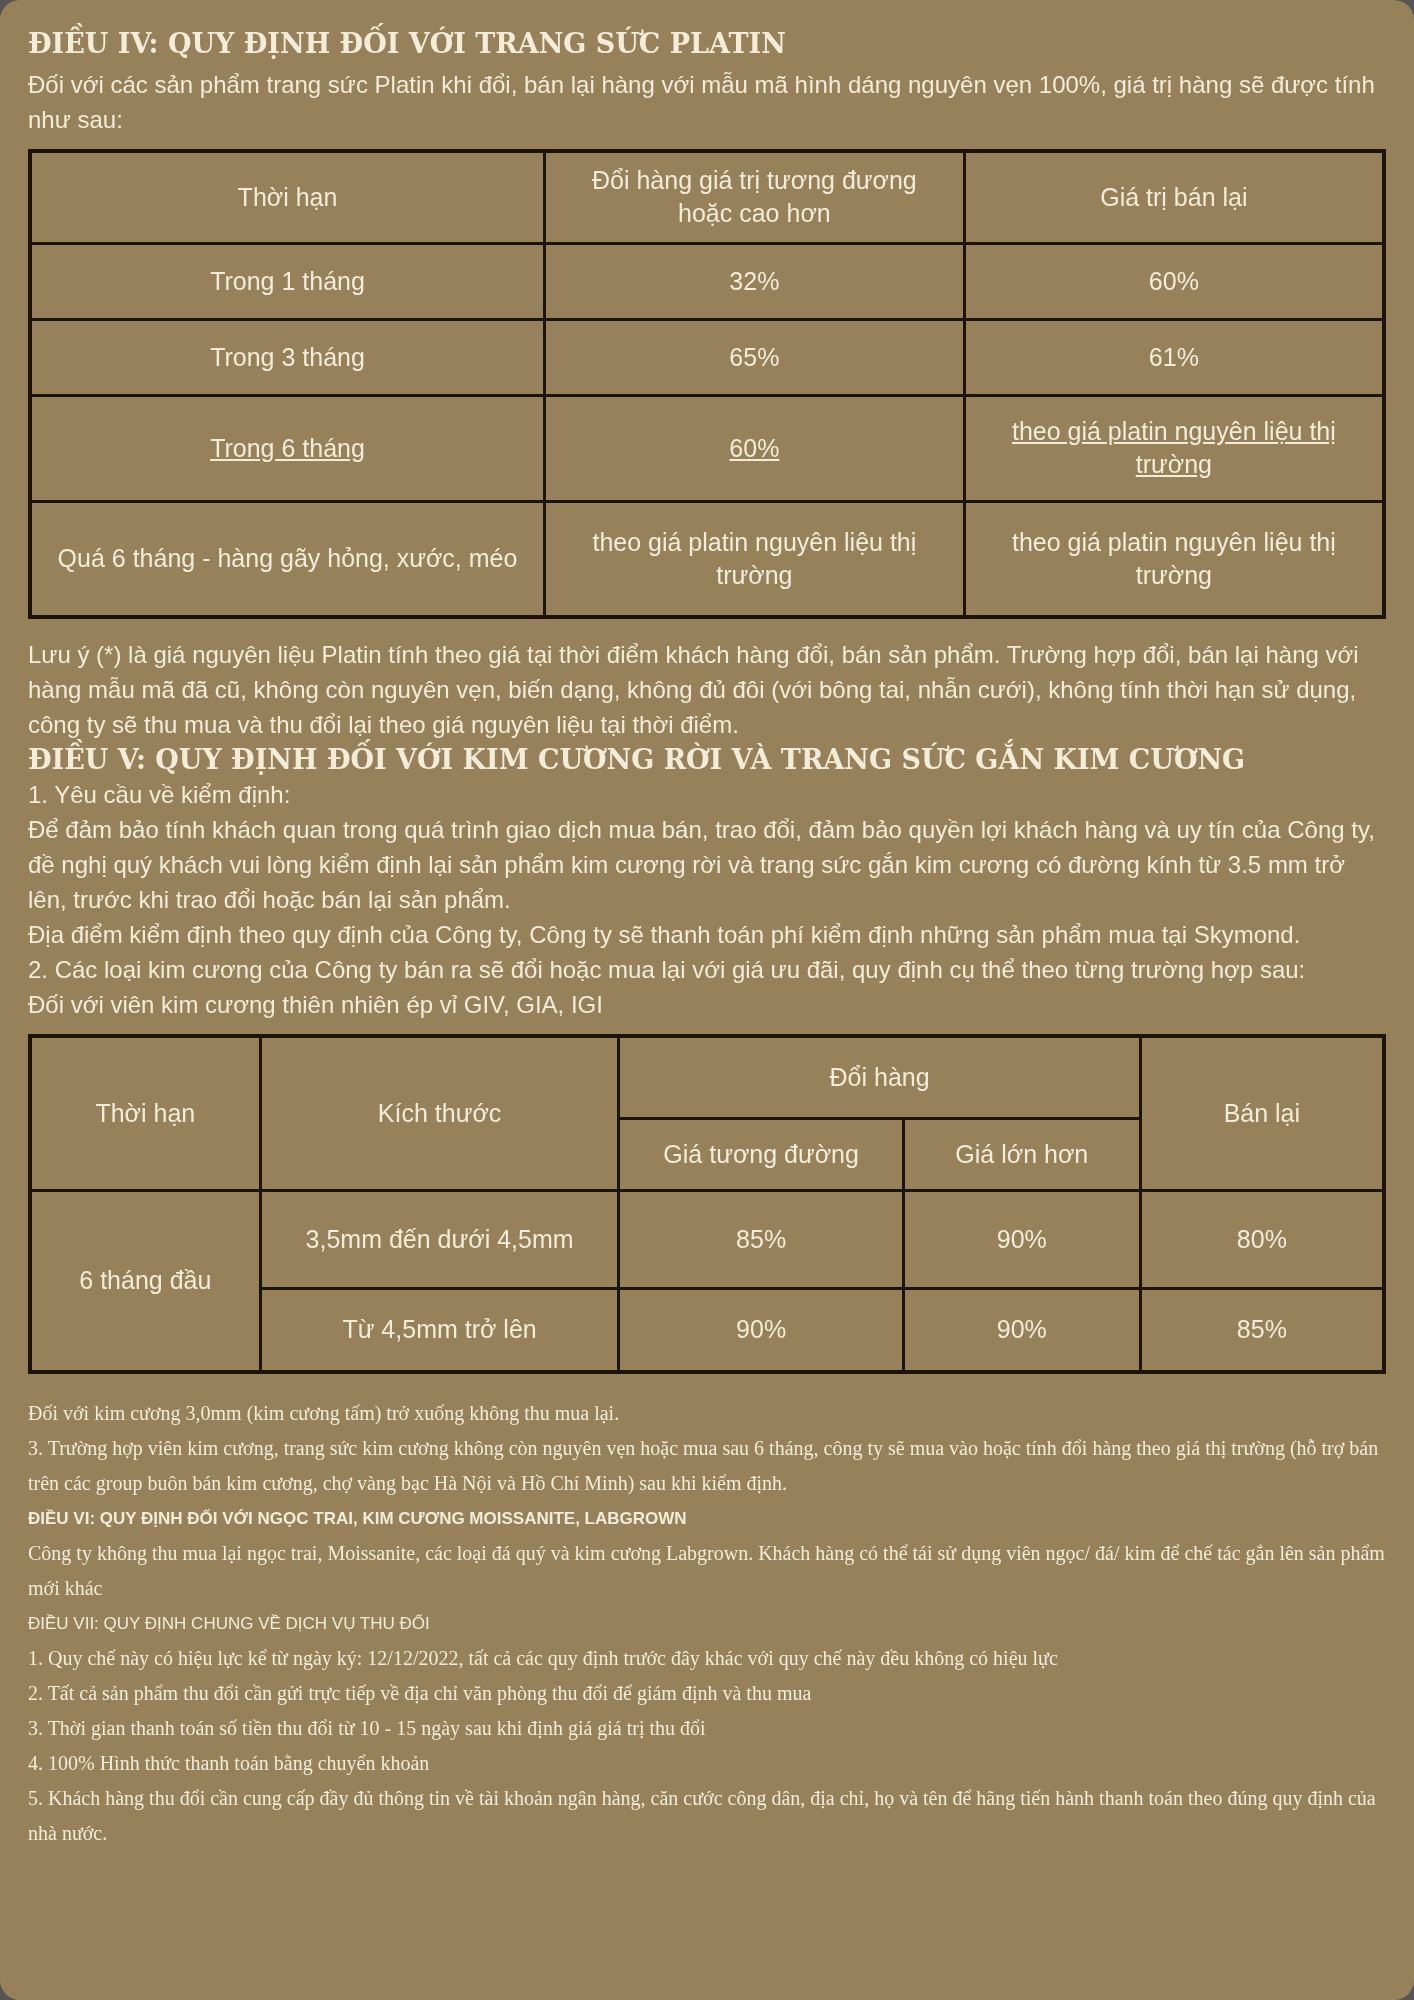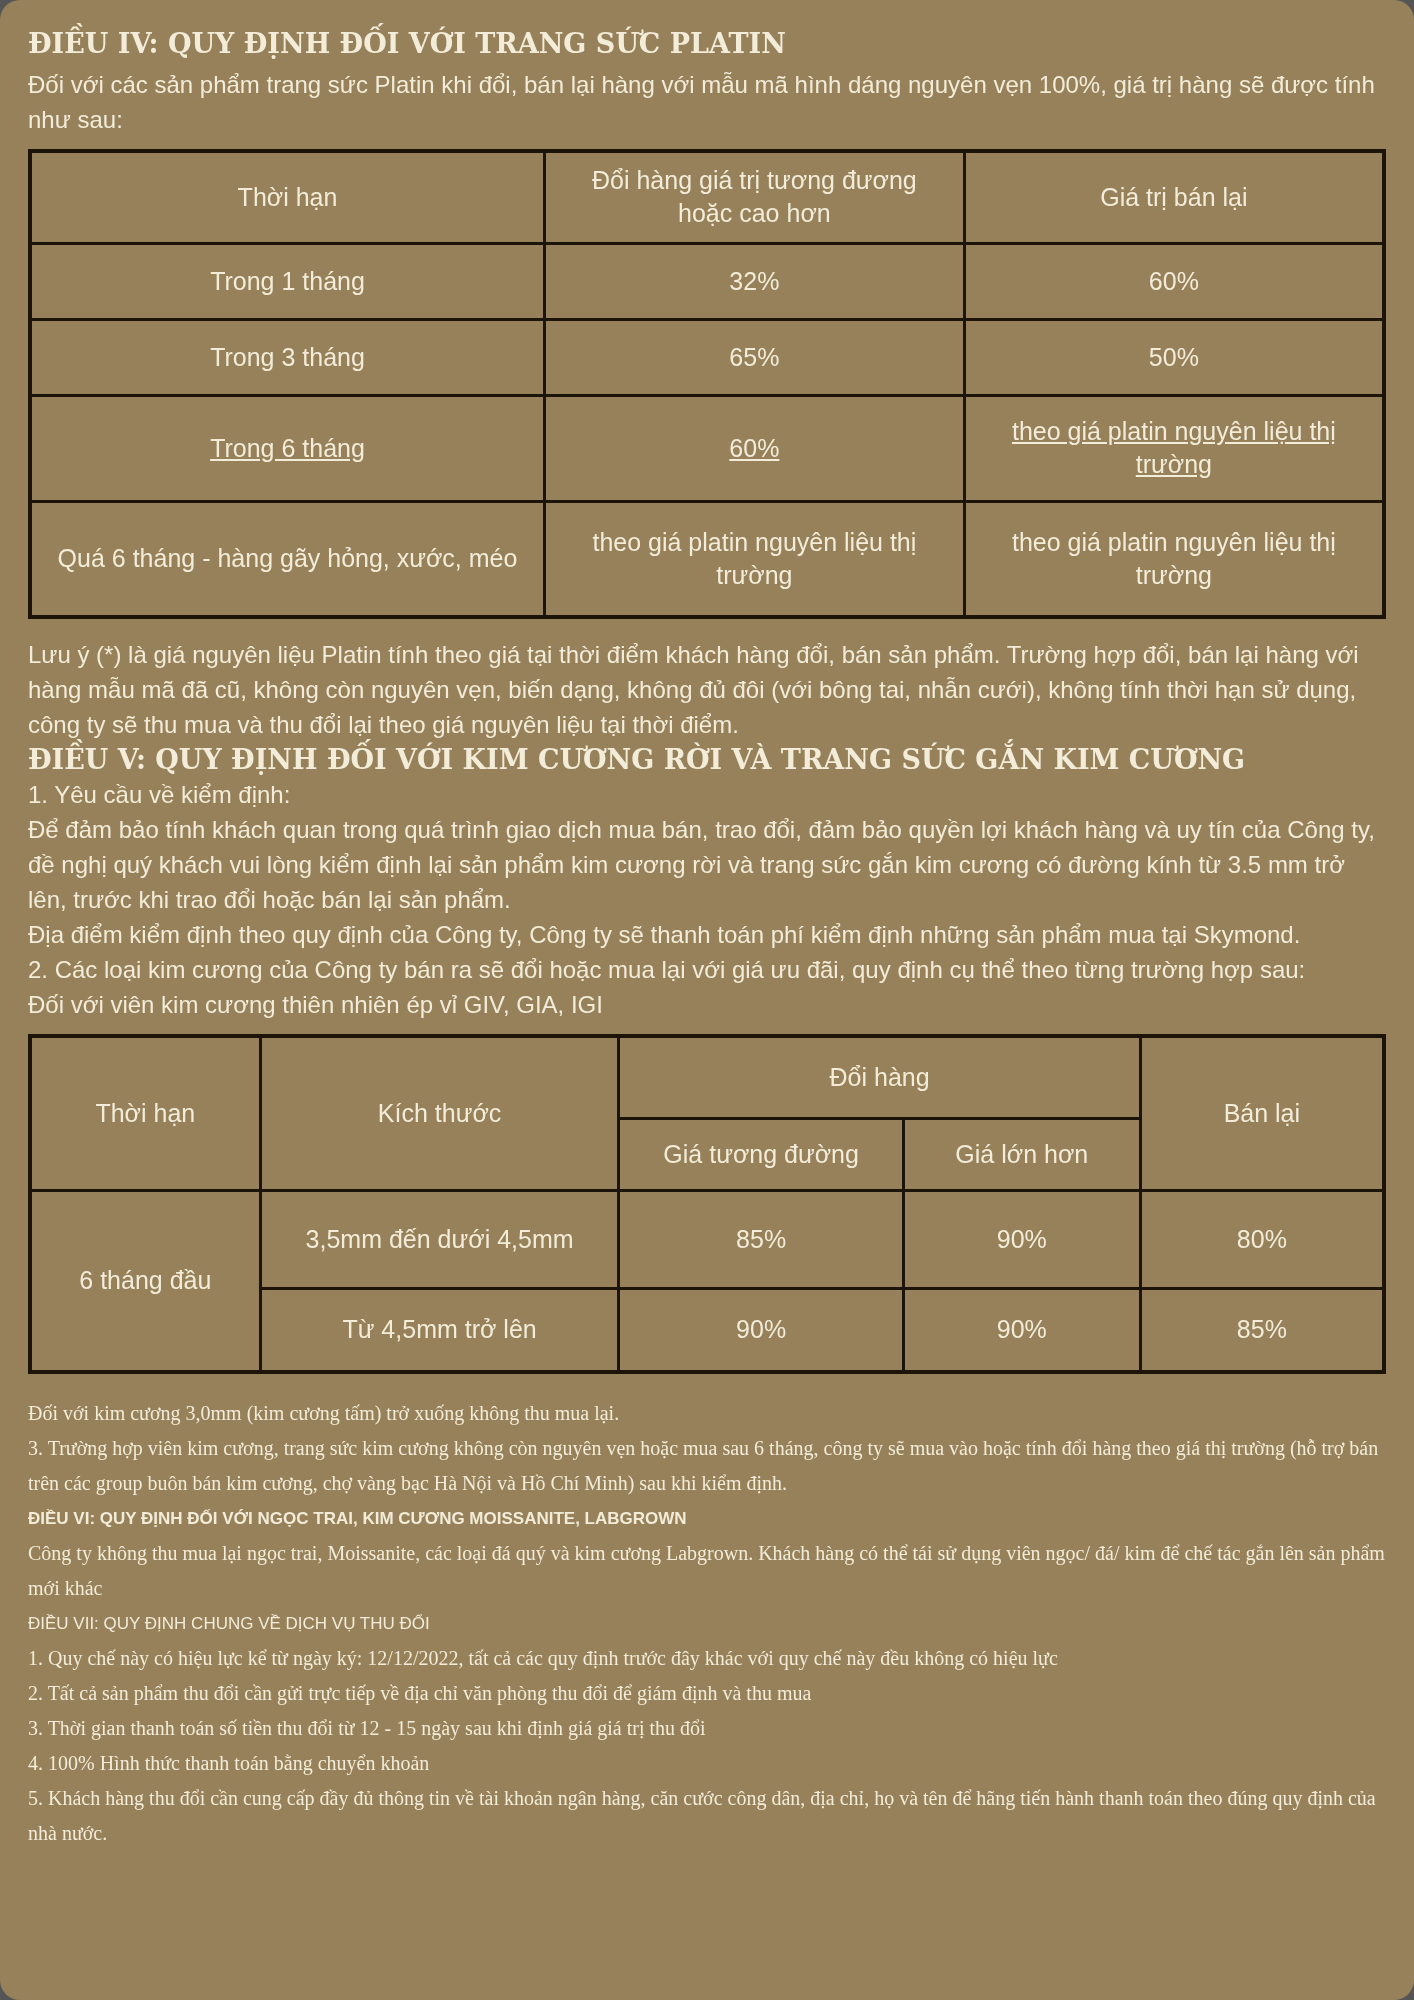--- a/index.html
+++ b/index.html
@@ -102,21 +102,21 @@
         <th>Giá trị bán lại</th>
       </tr>
       <tr class="r1">
         <td>Trong 1 tháng</td>
         <td>32%</td>
         <td>60%</td>
       </tr>
       <tr class="r2">
         <td>Trong 3 tháng</td>
         <td>65%</td>
-        <td>50%</td>
+        <td>61%</td>
       </tr>
       <tr class="r3">
         <td>Trong 6 tháng</td>
         <td>60%</td>
         <td>theo giá platin nguyên liệu thị trường</td>
       </tr>
       <tr class="r4">
         <td>Quá 6 tháng - hàng gãy hỏng, xước, méo</td>
         <td>theo giá platin nguyên liệu thị trường</td>
         <td>theo giá platin nguyên liệu thị trường</td>
@@ -170,17 +170,17 @@
 
   <p class="sans-p mt-after">Đối với kim cương 3,0mm (kim cương tấm) trở xuống không thu mua lại.</p>
   <p class="sans-p">3. Trường hợp viên kim cương, trang sức kim cương không còn nguyên vẹn hoặc mua sau 6 tháng, công ty sẽ mua vào hoặc tính đổi hàng theo giá thị trường (hỗ trợ bán trên các group buôn bán kim cương, chợ vàng bạc Hà Nội và Hồ Chí Minh) sau khi kiểm định.</p>
 
   <h2 class="sans-h">ĐIỀU VI: QUY ĐỊNH ĐỐI VỚI NGỌC TRAI, KIM CƯƠNG MOISSANITE, LABGROWN</h2>
   <p class="sans-p">Công ty không thu mua lại ngọc trai, Moissanite, các loại đá quý và kim cương Labgrown. Khách hàng có thể tái sử dụng viên ngọc/ đá/ kim để chế tác gắn lên sản phẩm mới khác</p>
 
   <h2 class="sans-h regular">ĐIỀU VII: QUY ĐỊNH CHUNG VỀ DỊCH VỤ THU ĐỔI</h2>
   <p class="sans-p">1. Quy chế này có hiệu lực kể từ ngày ký: 12/12/2022, tất cả các quy định trước đây khác với quy chế này đều không có hiệu lực</p>
   <p class="sans-p">2. Tất cả sản phẩm thu đổi cần gửi trực tiếp về địa chỉ văn phòng thu đổi để giám định và thu mua</p>
-  <p class="sans-p">3. Thời gian thanh toán số tiền thu đổi từ 12 - 15 ngày sau khi định giá giá trị thu đổi</p>
+  <p class="sans-p">3. Thời gian thanh toán số tiền thu đổi từ 10 - 15 ngày sau khi định giá giá trị thu đổi</p>
   <p class="sans-p">4. 100% Hình thức thanh toán bằng chuyển khoản</p>
   <p class="sans-p">5. Khách hàng thu đổi cần cung cấp đầy đủ thông tin về tài khoản ngân hàng, căn cước công dân, địa chỉ, họ và tên để hãng tiến hành thanh toán theo đúng quy định của nhà nước.</p>
 
 </div>
 
 </body></html>

